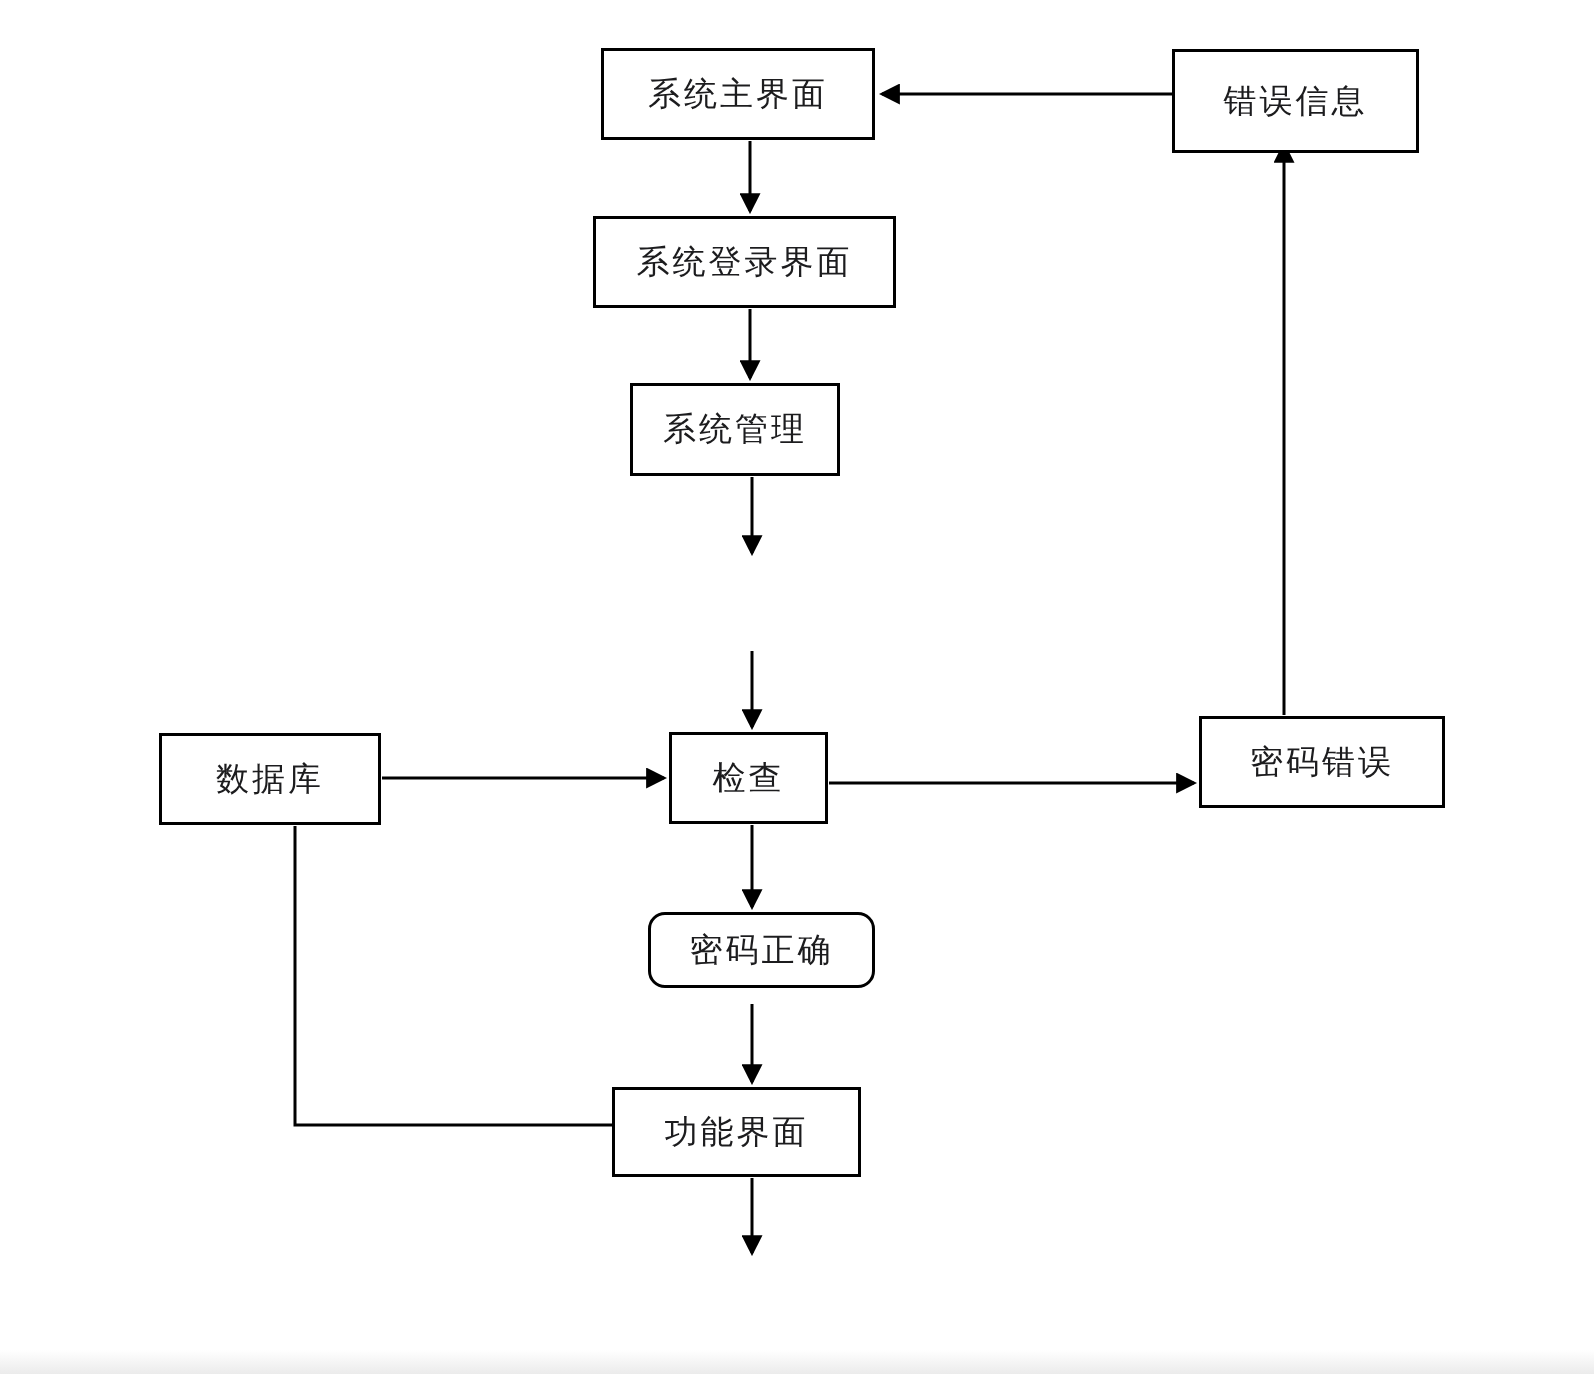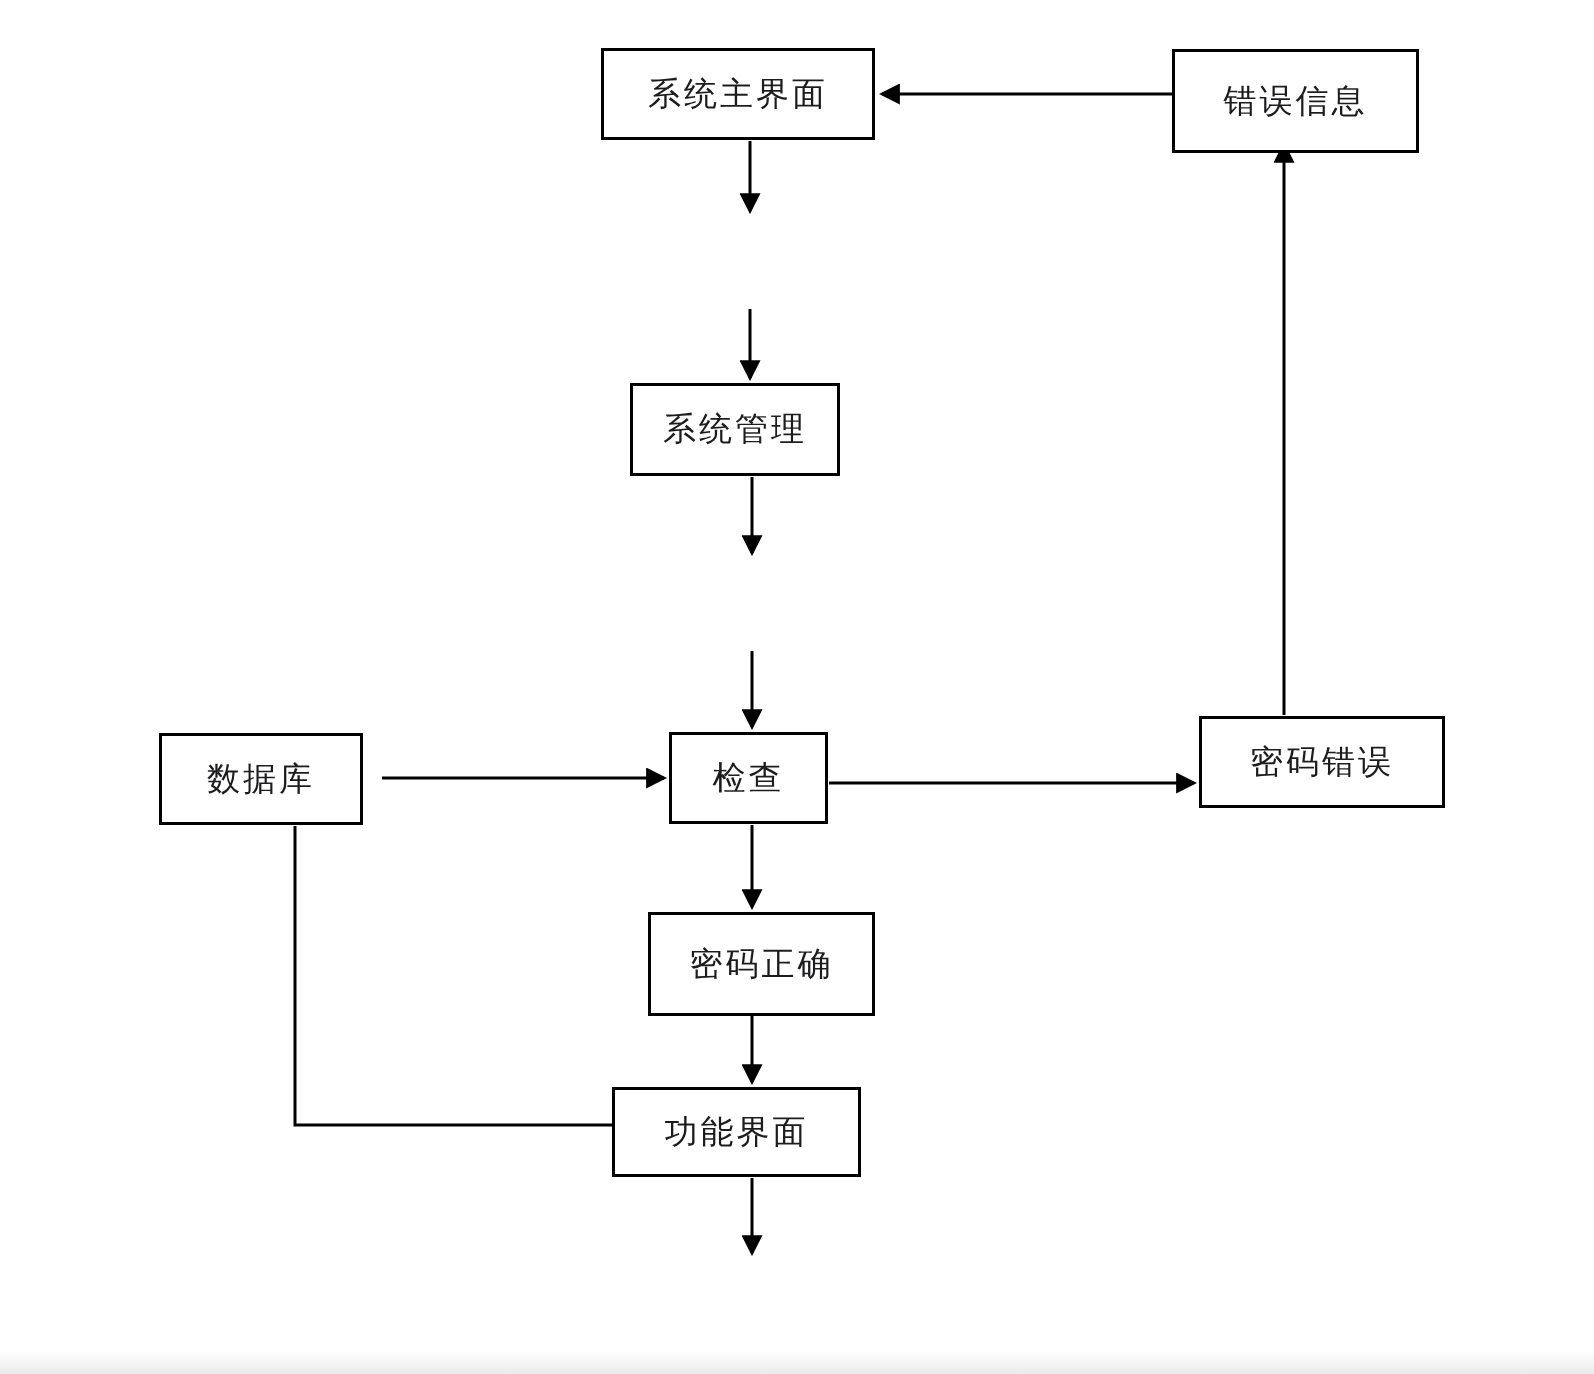--- a/index.html
+++ b/index.html
@@ -39,24 +39,24 @@
     color: #1c1c1e;
     z-index: 2;
     white-space: nowrap;
   }
   
   #n-main          { left: 601px;  top: 48px;   width: 274px; height: 92px; }
   #n-error-info    { left: 1172px; top: 49px;   width: 247px; height: 104px; }
   #n-login         { left: 593px;  top: 216px;  width: 303px; height: 92px; }
   #n-sysmgmt       { left: 630px;  top: 383px;  width: 210px; height: 93px; }
   #n-input         { left: 553px;  top: 558px;  width: 382px; height: 92px; }
-  #n-database      { left: 159px;  top: 733px;  width: 204px; height: 92px; }
+  #n-database      { left: 159px;  top: 733px;  width: 222px; height: 92px; }
   #n-check         { left: 669px;  top: 732px;  width: 159px; height: 92px; }
   #n-pwd-error     { left: 1199px; top: 716px;  width: 246px; height: 92px; }
-  #n-pwd-correct   { left: 648px;  top: 912px;  width: 227px; height: 104px; }
+  #n-pwd-correct   { left: 648px;  top: 912px;  width: 227px; height: 76px; border-radius: 17px; }
   #n-func-ui       { left: 612px;  top: 1087px; width: 249px; height: 90px; }
   #n-func-proc     { left: 649px;  top: 1258px; width: 246px; height: 95px; }
   #bottom-fade {
     position: absolute;
     left: 0;
     bottom: 0;
     width: 100%;
     height: 24px;
     background: linear-gradient(to bottom, rgba(255,255,255,0), #ebebeb);
     z-index: 3;
@@ -96,20 +96,21 @@
 
     <polyline points="295,826 295,1125 643,1125" marker-end="url(#arrow)"></polyline>
 
     <line x1="752" y1="1178" x2="752" y2="1253" marker-end="url(#arrow)"></line>
   </svg>
 
   <div class="node" id="n-main">系统主界面</div>
 
   <div class="node" id="n-error-info">错误信息</div>
 
+  <div class="node" id="n-login">系统登录界面</div>
 
   <div class="node" id="n-sysmgmt">系统管理</div>
 
 
   <div class="node" id="n-database">数据库</div>
 
   <div class="node" id="n-pwd-error">密码错误</div>
 
   <div class="node" id="n-check">检查</div>
 

